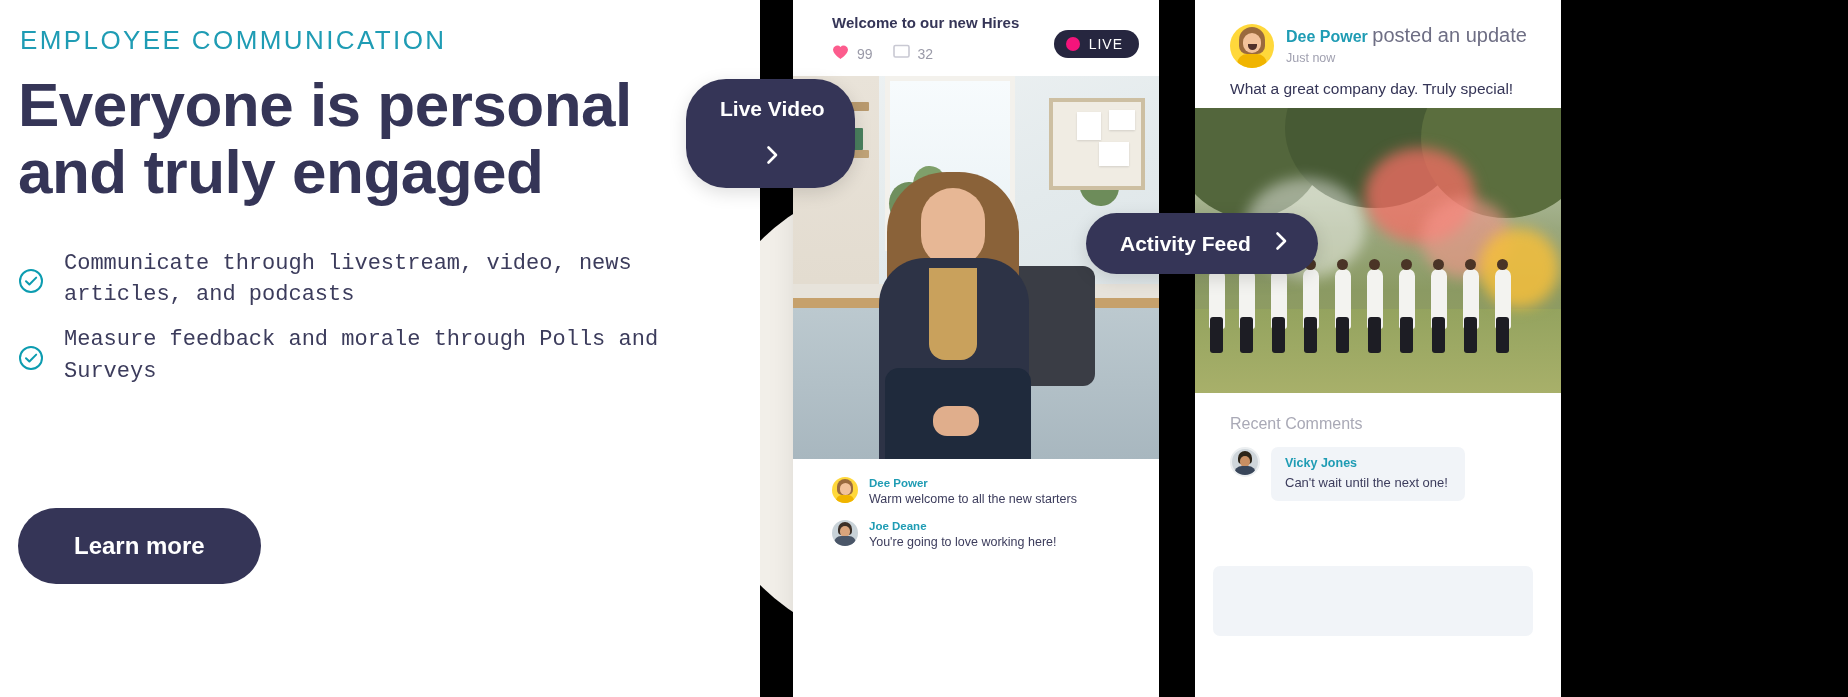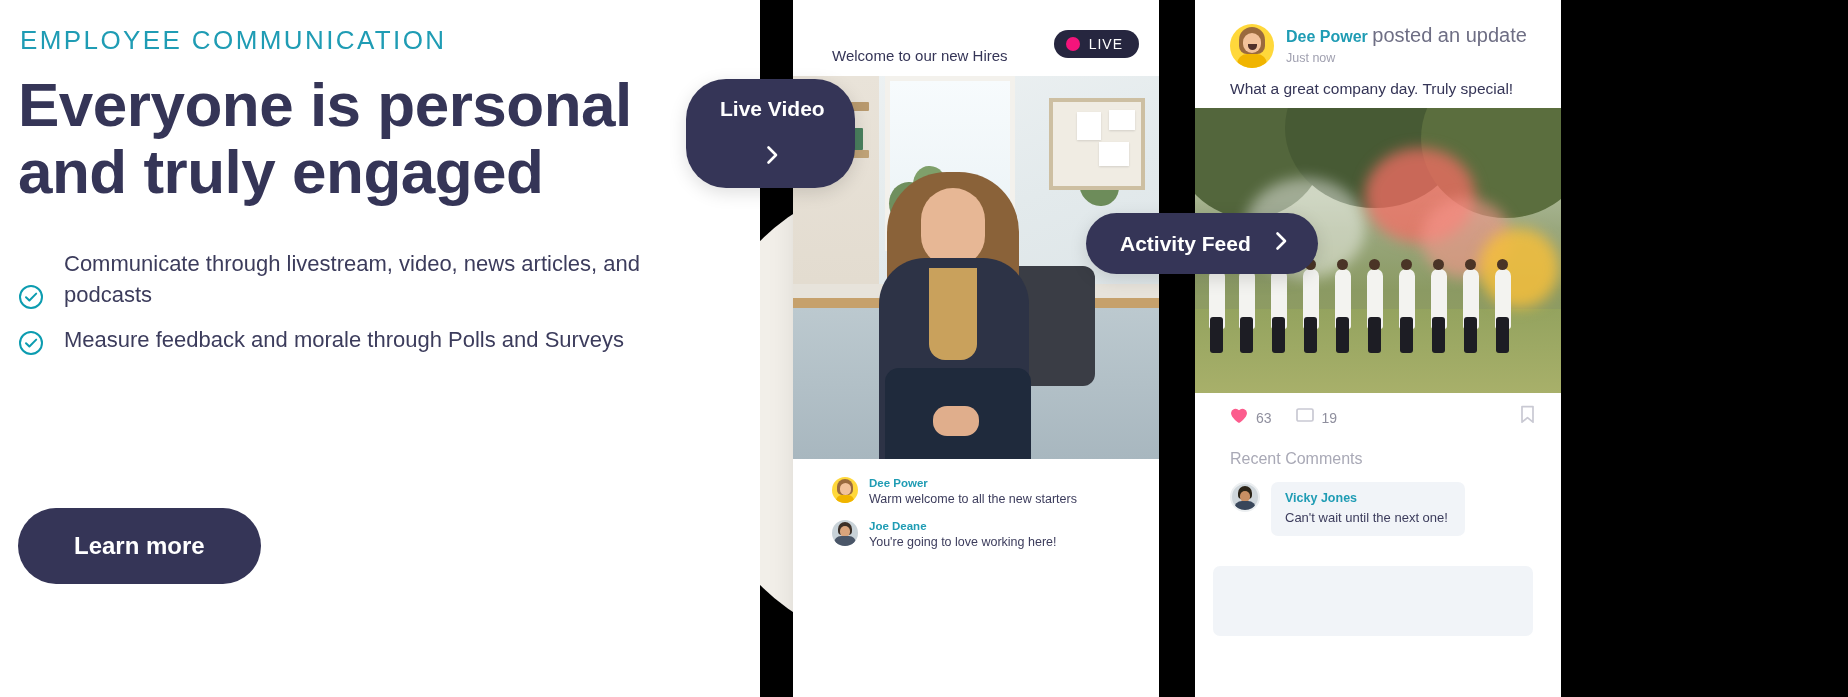--- a/index.html
+++ b/index.html
@@ -17,21 +17,21 @@
     position: absolute; left: 20px; top: 25px;
     font-size: 26px; letter-spacing: 2.4px; color: #1f9cb4; font-weight: 400;
     white-space: nowrap;
   }
   .headline {
     position: absolute; left: 18px; top: 72px; width: 700px;
     font-size: 62px; line-height: 1.08; font-weight: 700; color: #353557;
     letter-spacing: -0.5px;
   }
   .bullets { position: absolute; left: 18px; top: 248px; width: 680px; }
-  .bullet { display: flex; align-items: flex-end; margin-bottom: 14px; }
+  .bullet { display: flex; align-items: center; margin-bottom: 14px; font-family: Liberation Mono, monospace; }
   .bullet .chk { flex: 0 0 auto; width: 26px; height: 26px; margin-top: 4px; margin-right: 20px; }
   .bullet .txt { font-size: 22px; line-height: 1.42; color: #3c3c5c; font-weight: 400; }
   .learn-btn {
     position: absolute; left: 18px; top: 508px;
     background: #353557; color: #fff;
     border: none; border-radius: 40px;
     padding: 24px 56px;
     font-size: 24px; font-weight: 700;
     font-family: "Liberation Sans", sans-serif;
     cursor: pointer;
@@ -44,21 +44,21 @@
     background: #f2efe9; z-index: 5;
   }
 
   
   .stream-card {
     position: absolute; left: 793px; top: 0; width: 366px; height: 697px;
     background: #ffffff; z-index: 20;
     box-shadow: 0 0 26px rgba(0,0,0,0.09);
   }
   .stream-head { position: relative; height: 76px; padding: 14px 18px 0 39px; }
-  .stream-title { font-size: 15px; font-weight: 400; color: #353557; margin-top: 33px; }
+  .stream-title { font-size: 15px; font-weight: 700; color: #353557; }
   .metrics { display: flex; align-items: center; gap: 8px; margin-top: 13px; }
   .metric { display: flex; align-items: center; gap: 8px; }
   .metric .num { font-size: 14px; color: #9a9aa8; }
   .live-badge {
     position: absolute; right: 20px; top: 30px;
     display: flex; align-items: center; gap: 9px;
     background: #26263f; border-radius: 20px; padding: 6px 16px 6px 12px;
   }
   .live-dot { width: 14px; height: 14px; border-radius: 50%; background: #f5147b; }
   .live-text { color: #ffffff; font-size: 14px; letter-spacing: 1px; font-weight: 400; }
@@ -324,43 +324,20 @@
       <div class="fp-head" style="left:238px; bottom:123px;"></div>
       <div class="fp-leg" style="left:237px;"></div>
       <div class="fp-person" style="left:268px;"></div>
       <div class="fp-head" style="left:270px; bottom:123px;"></div>
       <div class="fp-leg" style="left:269px;"></div>
       <div class="fp-person" style="left:300px;"></div>
       <div class="fp-head" style="left:302px; bottom:123px;"></div>
       <div class="fp-leg" style="left:301px;"></div>
     </div>
 
-    <div class="feed-metrics">
-      <span class="metric">
-        <span>
-          <svg width="18" height="17" viewBox="0 0 18 17">
-              <path d="M9 16S1 11 1 6A4.6 4.6 0 0 1 9 3.2 4.6 4.6 0 0 1 17 6c0 5-8 10-8 10z" fill="#fc5c8d"></path>
-            </svg>
-        </span>
-        <span class="num">63</span>
-      </span>
-      <span class="metric" style="margin-left:14px;">
-        <span>
-          <svg width="18" height="17" viewBox="0 0 18 17">
-              <rect x="1" y="2" width="16" height="12" rx="1.6" fill="none" stroke="#c9c9d3" stroke-width="1.7"></rect>
-            </svg>
-        </span>
-        <span class="num">19</span>
-      </span>
-      <span class="bookmark-ic">
-        <svg width="15" height="19" viewBox="0 0 15 19">
-            <path d="M2 1.6h11v15.6l-5.5-4.6L2 17.2z" fill="none" stroke="#c9c9d3" stroke-width="1.7" stroke-linejoin="round"></path>
-          </svg>
-      </span>
-    </div>
 
     <div class="recent-label">Recent Comments</div>
 
     <div class="fcomment">
       <span class="fc-avatar">
         <span class="fc-hair"></span>
         <span class="fc-face"></span>
         <span class="fc-body"></span>
       </span>
       <span class="fc-bubble">

